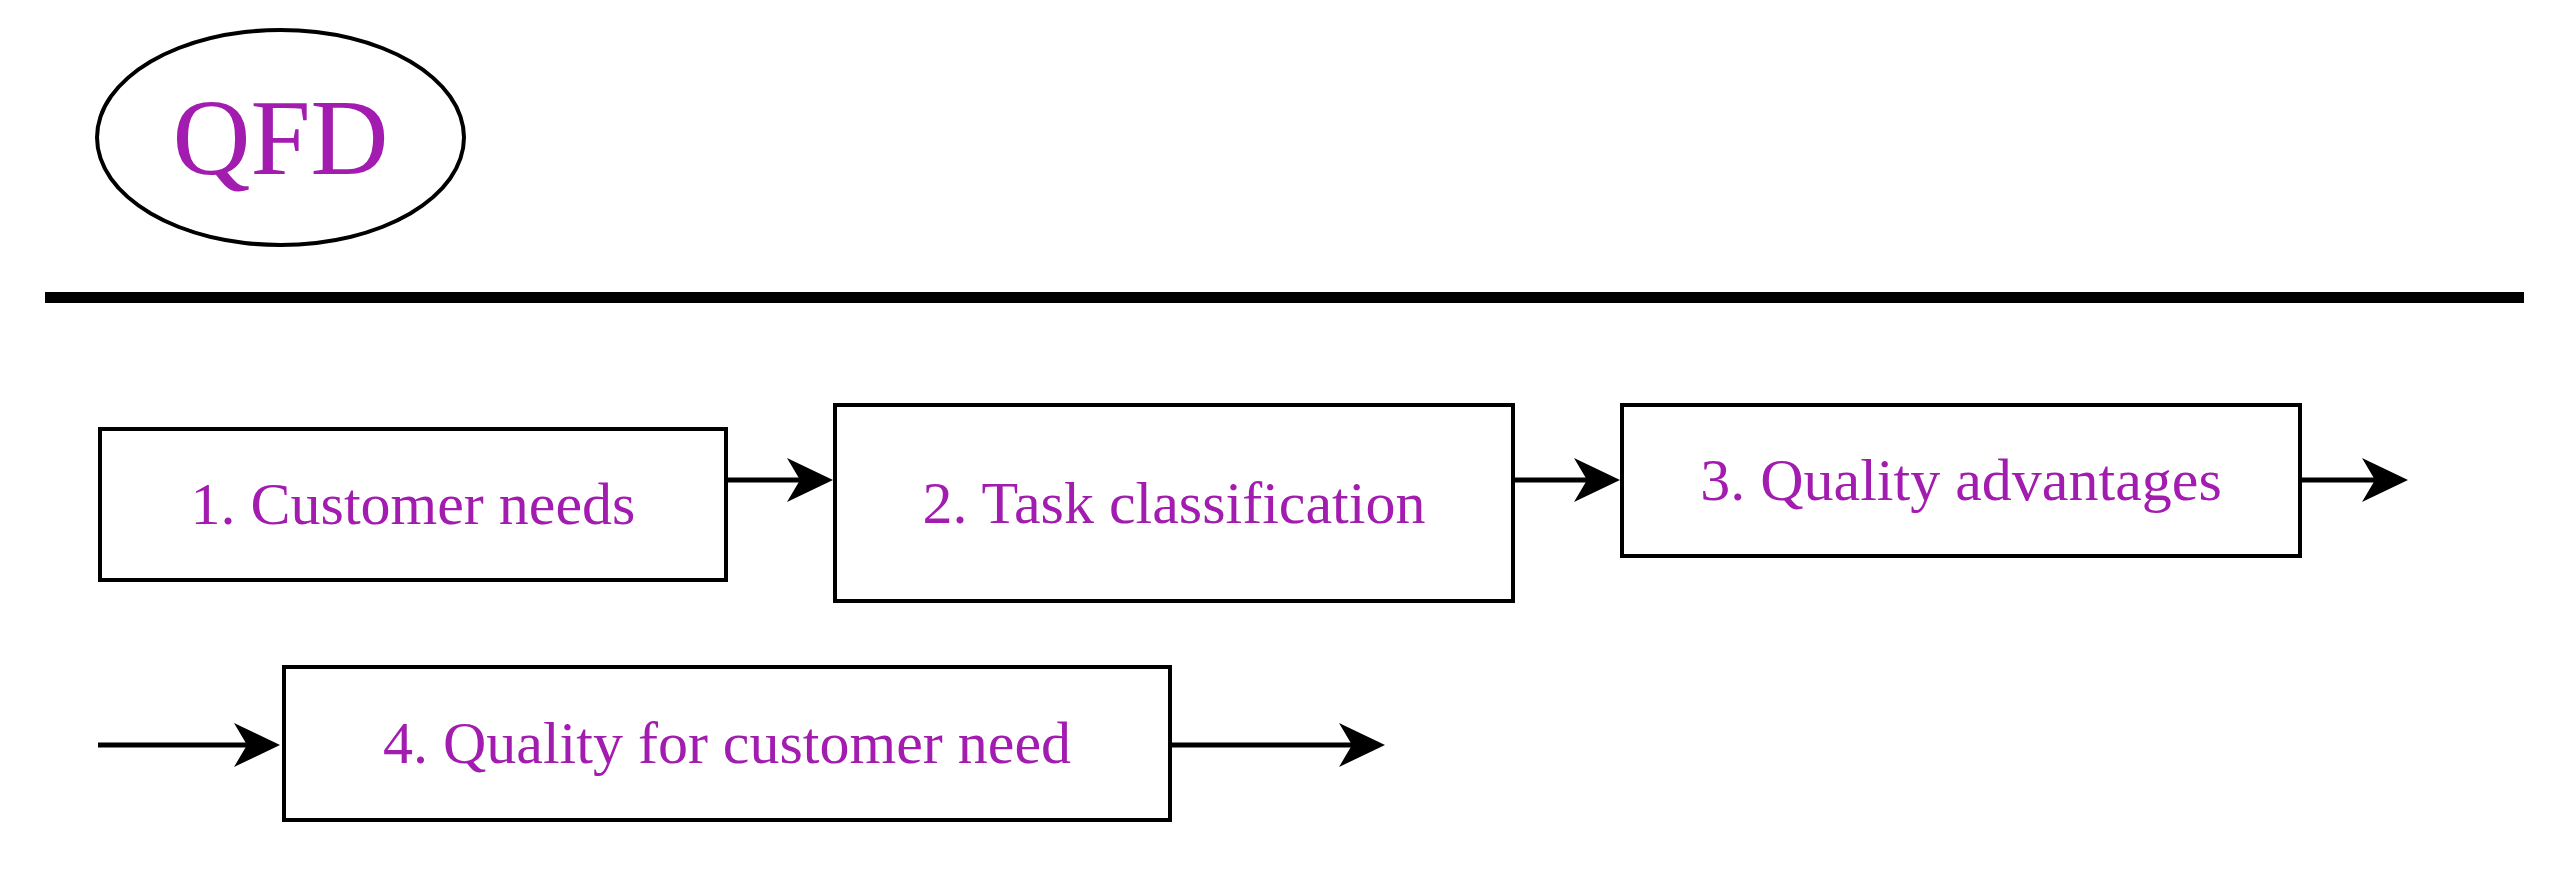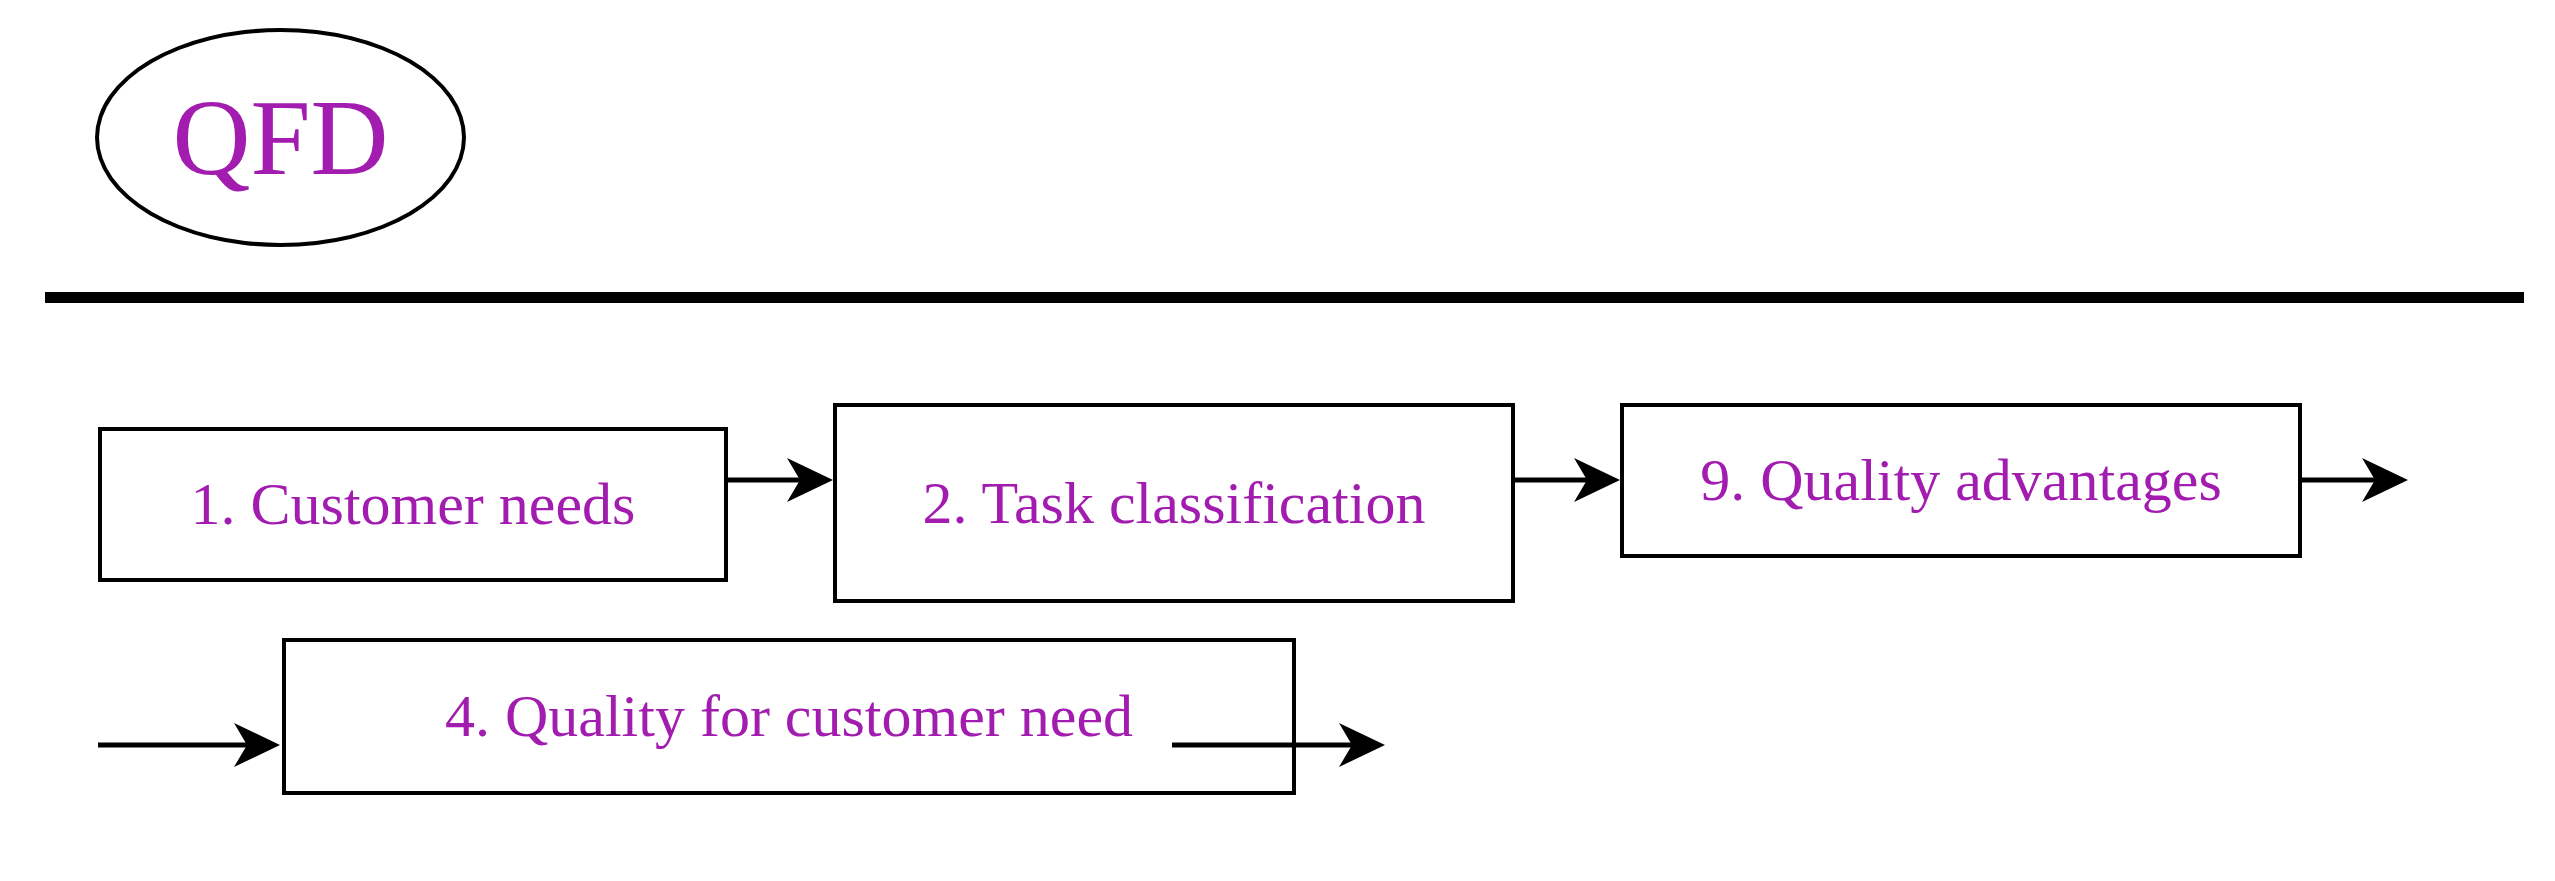--- a/index.html
+++ b/index.html
@@ -38,21 +38,21 @@
     border: 4px solid #000000;
     background: #ffffff;
     box-sizing: border-box;
     display: flex; align-items: center; justify-content: center;
     font-size: 60px;
     white-space: nowrap;
   }
   .node-1 { left:  98px; top: 427px; width: 630px; height: 155px; }
   .node-2 { left: 833px; top: 403px; width: 682px; height: 200px; }
   .node-3 { left: 1620px; top: 403px; width: 682px; height: 155px; }
-  .node-4 { left: 282px; top: 638px; width: 1014px; height: 157px; }
+  .node-4 { left: 282px; top: 665px; width: 890px; height: 157px; }
   .node-5 { left: 1385px; top: 665px; width: 682px; height: 157px; }
   .connectors {
     position: absolute;
     left: 0; top: 0;
     width: 2555px; height: 881px;
     pointer-events: none;
   }
   .connectors line { stroke: #000000; stroke-width: 5; }
   .connectors path { fill: #000000; stroke: none; }
 </style>
@@ -69,21 +69,21 @@
 
   <div class="node node-1">
     <span>1. Customer needs</span>
   </div>
 
   <div class="node node-2">
     <span>2. Task classification</span>
   </div>
 
   <div class="node node-3">
-    <span>9. Quality advantages</span>
+    <span>3. Quality advantages</span>
   </div>
 
   <div class="node node-4">
     <span>4. Quality for customer need</span>
   </div>
 
 
   <svg class="connectors" viewBox="0 0 2555 881" xmlns="http://www.w3.org/2000/svg">
 
     <g>

